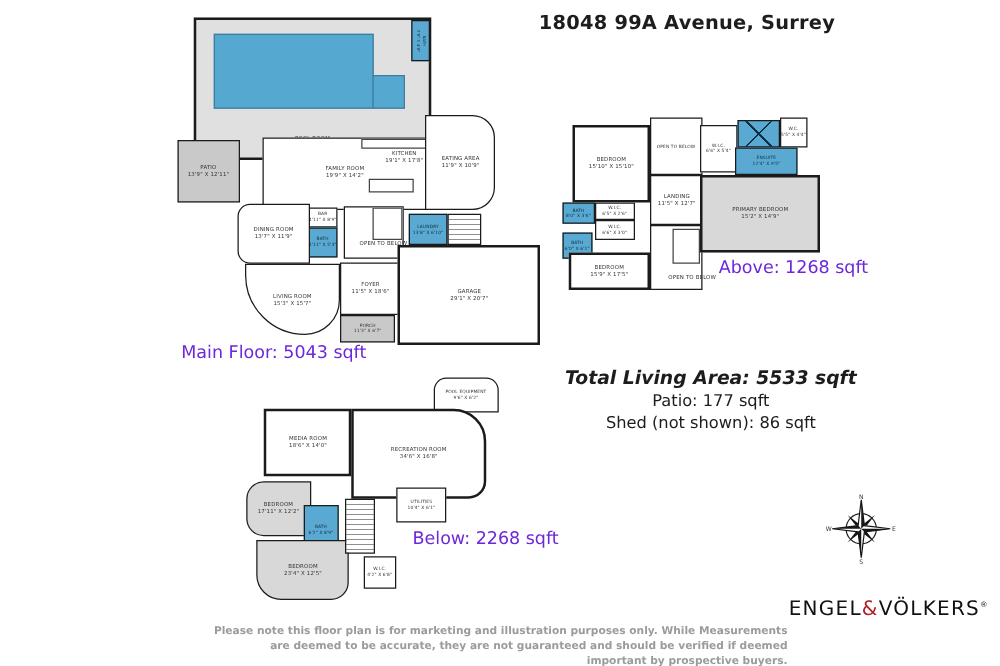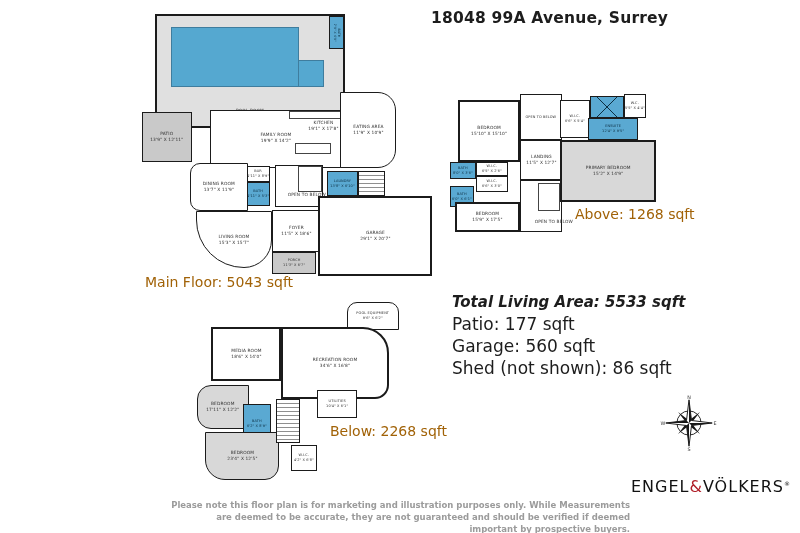--- a/index.html
+++ b/index.html
@@ -18,26 +18,26 @@
   .lbl{display:block;color:#333;transform:scale(.62);transform-origin:50% 50%;}
   .lbl span{display:block;font-size:7px;line-height:1.25;white-space:nowrap;letter-spacing:.2px;}
   .t35 .lbl{transform:scale(.5);}
   .vert .lbl{transform:rotate(90deg) scale(.45);}
   .stairs{background:repeating-linear-gradient(180deg,#fff 0 3px,#8f8f8f 3px 4px);}
   .innerbox{position:absolute;box-sizing:border-box;border:1px solid #444;background:#fff;}
   .shower-x{position:absolute;inset:0;
      background:
        linear-gradient(45deg,transparent calc(50% - .6px),#0d2f42 calc(50% - .6px) calc(50% + .6px),transparent calc(50% + .6px)),
        linear-gradient(-45deg,transparent calc(50% - .6px),#0d2f42 calc(50% - .6px) calc(50% + .6px),transparent calc(50% + .6px));}
-  .floor-label{position:absolute;font-size:14px;color:#a16207;}
+  .floor-label{position:absolute;font-size:14px;color:#6d28d9;}
   .pos-label{position:absolute;}
   
   .summary{position:absolute;left:452px;top:293px;}
   .summary-total{font-size:15px;font-weight:bold;margin-bottom:3px;font-style:italic;}
-  .summary-line{font-size:17px;margin-top:2px;}
+  .summary-line{font-size:13px;margin-top:2px;text-align:center;}
   
   .brand{position:absolute;left:612px;top:477px;width:178px;text-align:right;
          font-size:16px;letter-spacing:1px;color:#111;white-space:nowrap;}
   .brand .amp{color:#b01e28;}
   .brand .reg{font-size:6px;vertical-align:super;letter-spacing:0;}
   .disclaimer{position:absolute;left:170px;top:500px;width:460px;text-align:right;
               font-size:8.5px;line-height:1.4;color:#9b9b9b;font-weight:bold;}
   .compass{position:absolute;left:660px;top:394px;}
 </style>
 </head>
@@ -272,21 +272,20 @@
       <span>W.I.C.</span>
       <span>4'2" X 6'8"</span>
     </div>
   </div>
   <div class="room stairs" style="left:276px;top:399px;width:24px;height:44px;"></div>
   <div class="floor-label" style="left:330px;top:423px;">Below: 2268 sqft</div>
 
   <div class="summary">
     <div class="summary-total">Total Living Area: 5533 sqft</div>
     <div class="summary-line">Patio: 177 sqft</div>
-    <div class="summary-line">Garage: 560 sqft</div>
     <div class="summary-line">Shed (not shown): 86 sqft</div>
   </div>
 
   <svg class="compass" viewBox="0 0 60 60" width="58" height="58" xmlns="http://www.w3.org/2000/svg">
     <circle cx="30" cy="30" r="12.5" fill="none" stroke="#222" stroke-width="1"></circle>
     <g transform="rotate(45 30 30)">
       <path d="M30 14 L31.8 28.2 L46 30 L31.8 31.8 L30 46 L28.2 31.8 L14 30 L28.2 28.2 Z" fill="#161616"></path>
     </g>
     <path d="M30 6 L32.6 27.4 L54 30 L32.6 32.6 L30 54 L27.4 32.6 L6 30 L27.4 27.4 Z" fill="#ffffff" stroke="#161616" stroke-width="1"></path>
     <path d="M30 6 L32.6 27.4 L30 30 Z" fill="#161616"></path>

